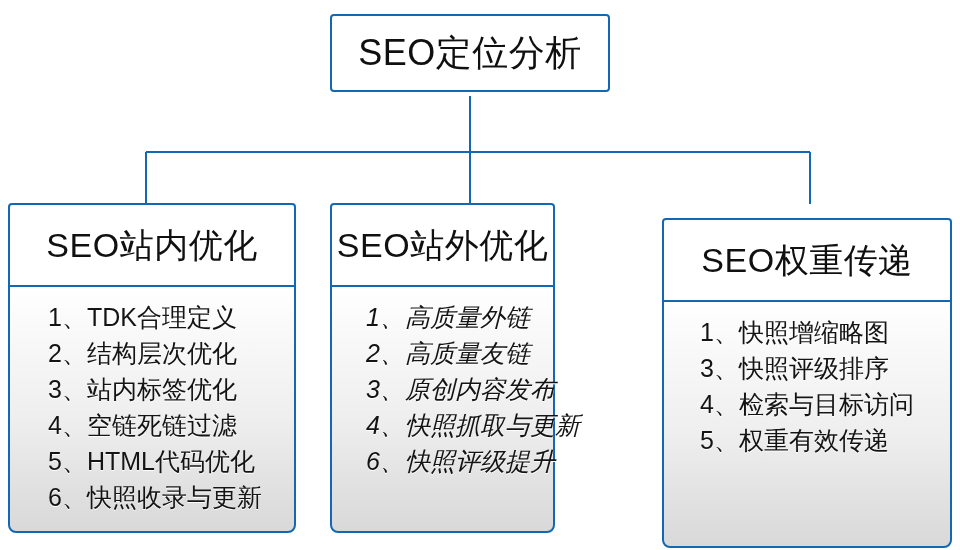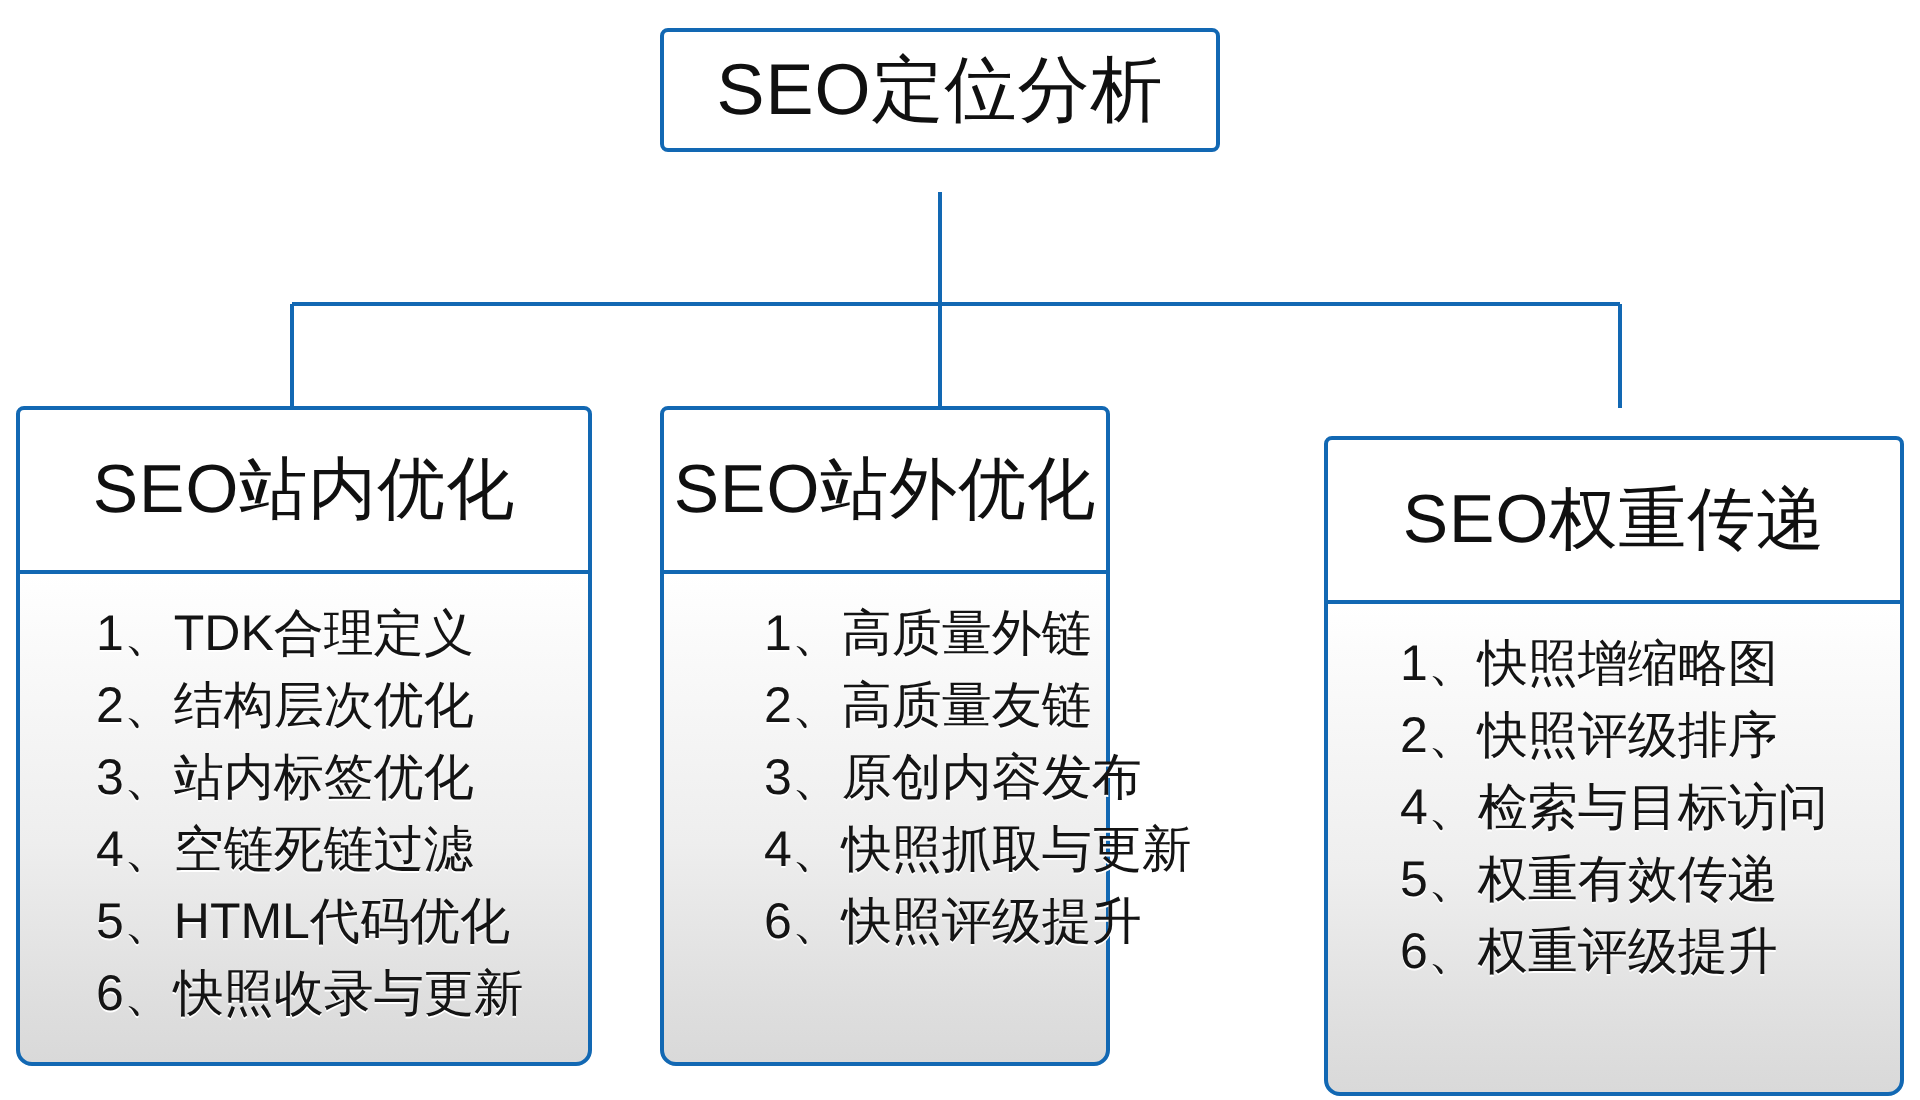--- a/index.html
+++ b/index.html
@@ -30,21 +30,21 @@
     height: 550px;
     pointer-events: none;
   }
 
   
   .root-node {
     position: absolute;
     left: 330px;
     top: 14px;
     width: 280px;
-    height: 62px;
+    height: 78px;
     box-sizing: border-box;
     border: 2px solid #1268b3;
     border-radius: 4px;
     background: #ffffff;
     display: flex;
     align-items: center;
     justify-content: center;
   }
   .root-label {
     font-size: 36px;
@@ -91,21 +91,21 @@
     border-top-width: 1px;
     border-radius: 0 0 8px 8px;
     background: linear-gradient(to bottom, #ffffff 0%, #fbfbfb 12%, #eeeeee 55%, #dedede 88%, #d9d9d9 100%);
     padding: 12px 0 6px 0;
     display: flex;
     flex-direction: column;
     align-items: flex-start;
     justify-content: flex-start;
   }
   .column-body.indent-0 { padding-left: 38px; }
-  .column-body.indent-1 { padding-left: 50px; }
+  .column-body.indent-1 { padding-left: 34px; font-style: italic; }
   .column-body.indent-2 { padding-left: 36px; }
 
   .list-item {
     font-size: 25px;
     line-height: 36px;
     height: 36px;
     color: #141414;
     white-space: nowrap;
     text-shadow: 0 1px 0 #ffffff;
   }
@@ -158,20 +158,19 @@
       <div class="list-item">6、快照评级提升</div>
     </div>
   </div>
 
   <div class="column col-2">
     <div class="column-header">
       <span class="column-header-label">SEO权重传递</span>
     </div>
     <div class="column-body indent-2">
       <div class="list-item">1、快照增缩略图</div>
-      <div class="list-item">2、快照评级排序</div>
+      <div class="list-item">3、快照评级排序</div>
       <div class="list-item">4、检索与目标访问</div>
       <div class="list-item">5、权重有效传递</div>
-      <div class="list-item">6、权重评级提升</div>
     </div>
   </div>
 
 </div>
 
 </body></html>

